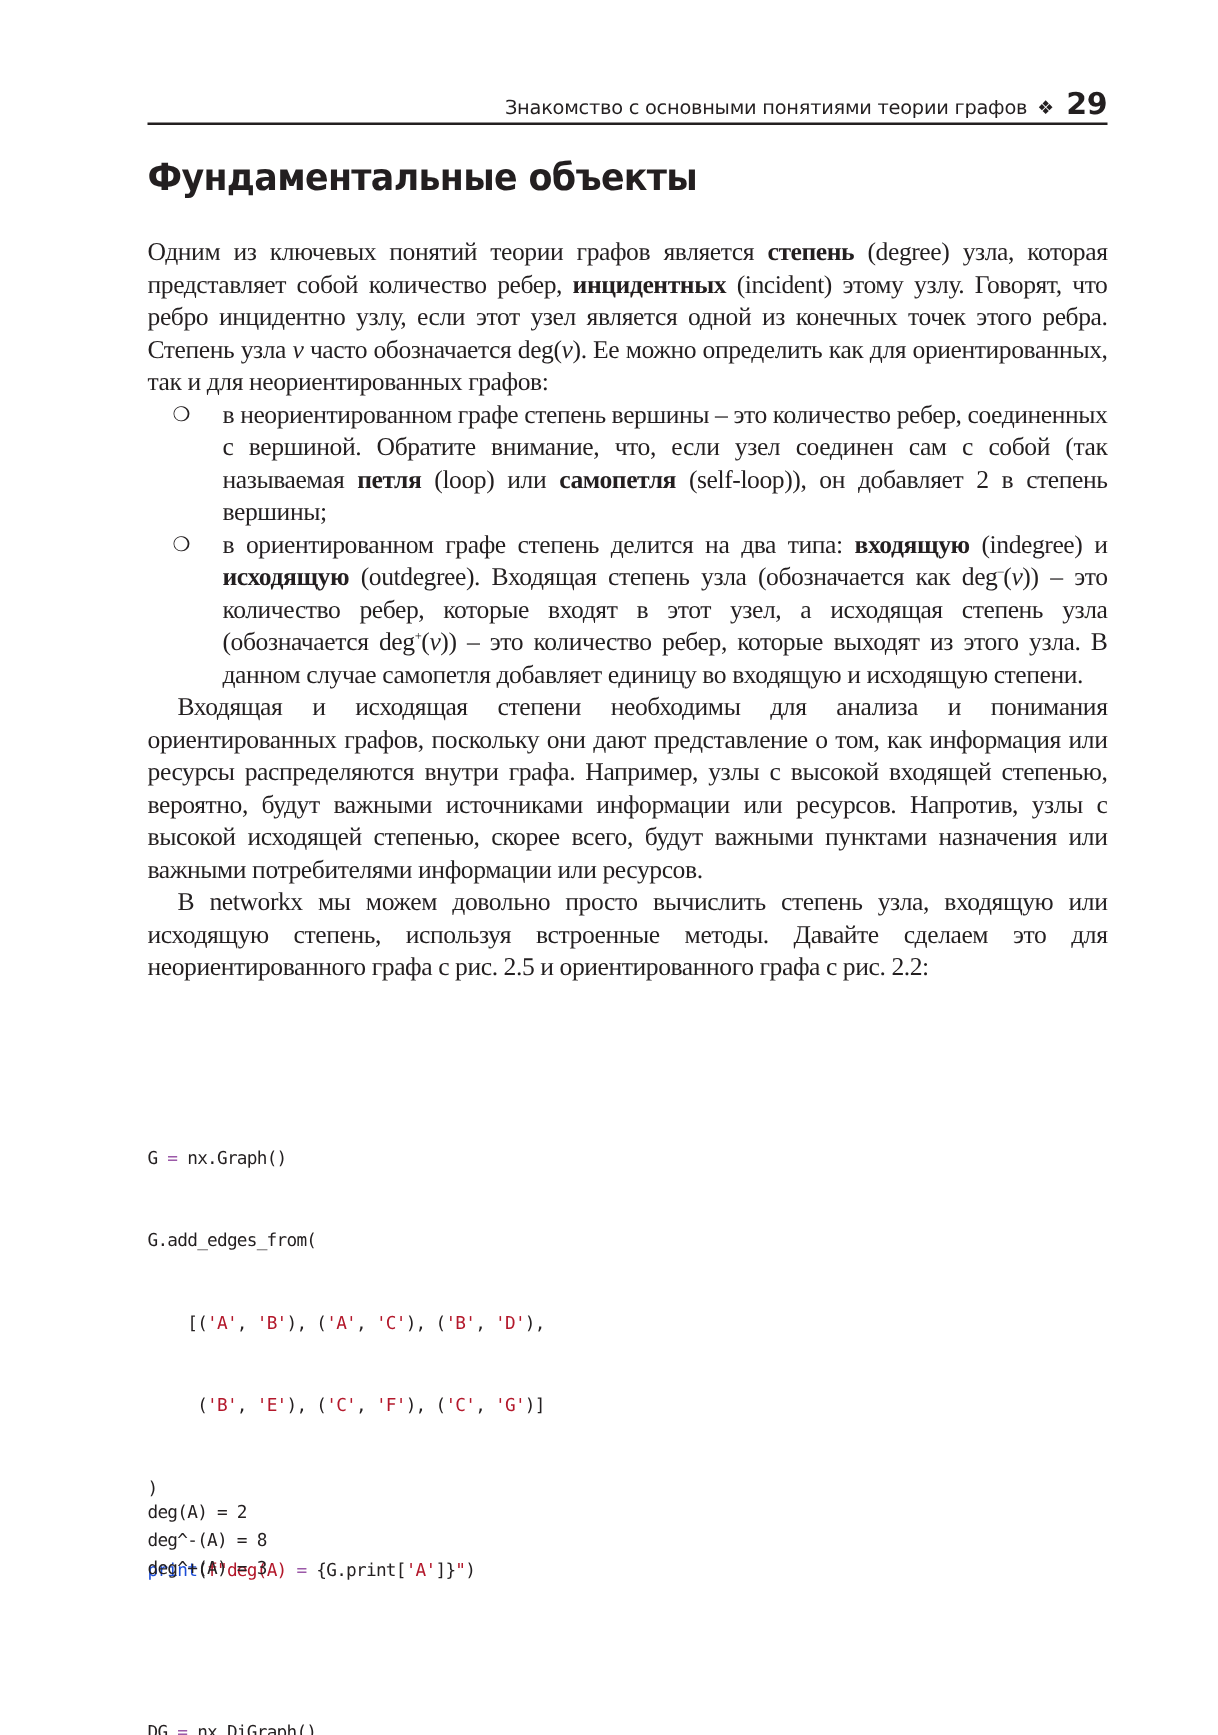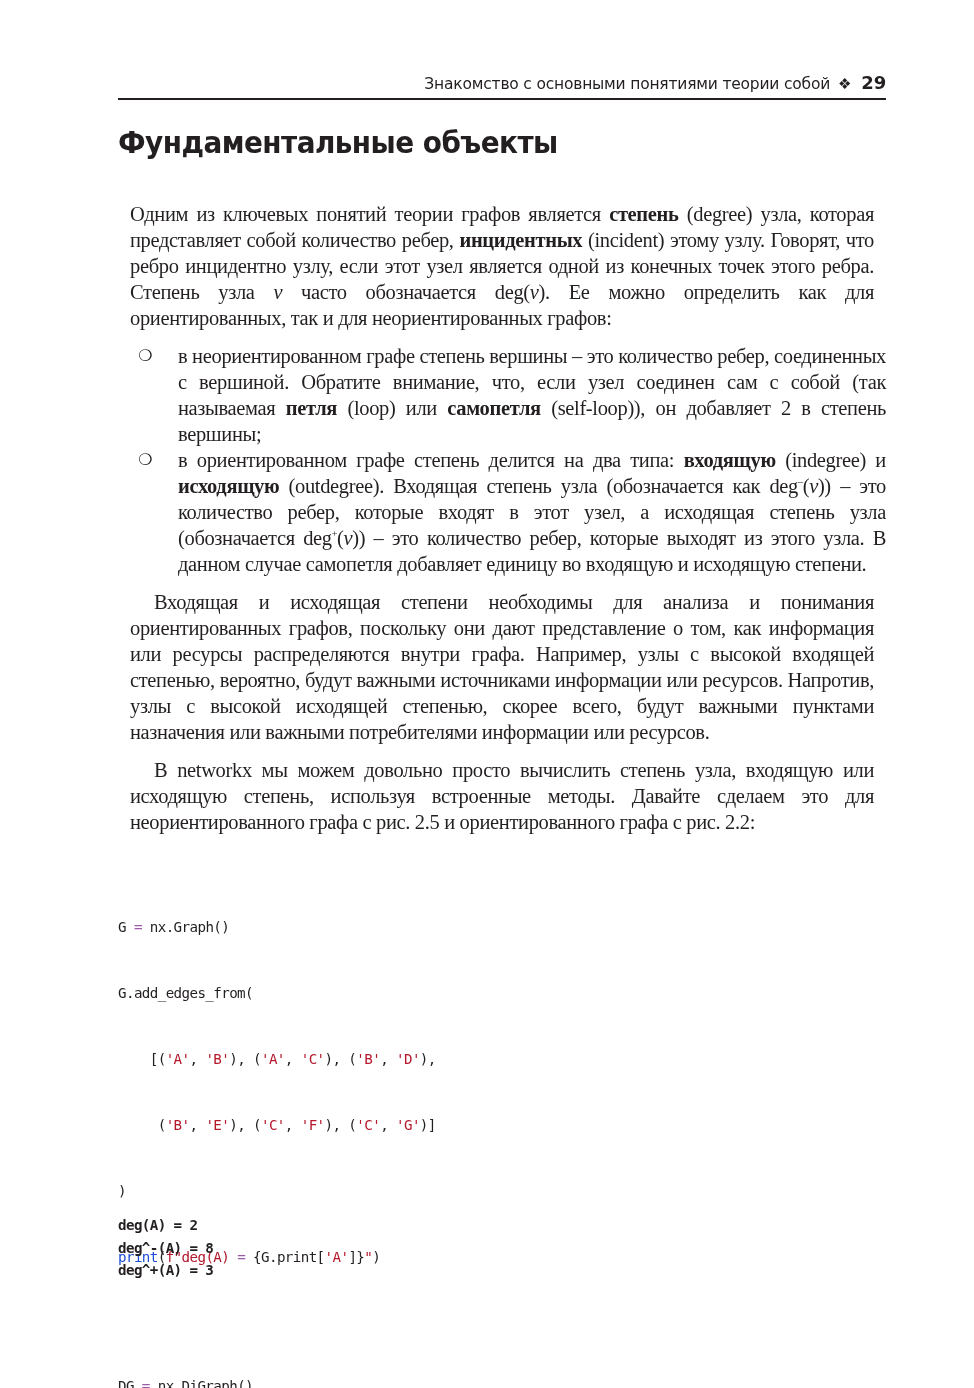--- a/index.html
+++ b/index.html
@@ -7,36 +7,36 @@
   .page { position: absolute; left: 118px; top: 0; width: 768px; }
 
   .running-head {
     position: absolute; top: 68px; left: 0; width: 768px; height: 30px;
     border-bottom: 2px solid #231f20;
     font-family: "DejaVu Sans", sans-serif;
     font-size: 15.5px; text-align: right; line-height: 30px;
     letter-spacing: -0.2px;
   }
   .running-head .orn { margin: 0 10px 0 8px; font-size: 15px; }
-  .running-head .pno { font-weight: bold; font-size: 18px; }
+  .running-head .pno { font-weight: bold; font-size: 24px; }
 
   h1 {
     position: absolute; top: 125px; left: 0; margin: 0;
     font-family: "DejaVu Sans", sans-serif; font-weight: bold;
     font-size: 30px; letter-spacing: -0.6px; transform: scaleX(0.93); transform-origin: left;
     white-space: nowrap;
   }
 
   .body-text {
     position: absolute; top: 189px; left: 0; width: 768px;
     font-family: "Liberation Serif", serif;
     font-size: 20.5px; line-height: 26px;
     text-align: justify; letter-spacing: -0.35px;
   }
-  .body-text p { margin: 12px; }
+  .body-text p { margin: 0; }
   .body-text .indent { text-indent: 24px; }
   .body-text b { font-weight: bold; }
   .body-text i { font-style: italic; }
   .body-text sup { font-size: 10px; line-height: 0; vertical-align: 8px; }
 
   ul.bullets { list-style: none; margin: 0; padding: 0 0 0 60px; }
   ul.bullets li { position: relative; }
   ul.bullets li .bullet {
     position: absolute; left: -40px; top: 0; font-family: "DejaVu Sans", sans-serif; font-size: 16px;
   }
@@ -46,29 +46,29 @@
     font-family: "DejaVu Sans Mono", monospace;
     font-size: 14.2px; line-height: 22px; white-space: pre;
     letter-spacing: -0.6px; color: #231f20;
   }
   .code .line { height: 22px; }
   .code .blank { height: 19px; }
   .c-op { color: #9b59a8; }
   .c-str { color: #b3182b; }
   .c-fn { color: #1d4ed8; }
   .out { position: absolute; top: 1199px; left: 0; font-family: "DejaVu Sans Mono", monospace;
-    font-size: 14.2px; line-height: 22.5px; font-weight: bold; white-space: pre; letter-spacing: -0.6px; margin-top: 15px; }
+    font-size: 14.2px; line-height: 22.5px; font-weight: normal; white-space: pre; letter-spacing: -0.6px; }
 </style>
 </head>
 <body>
 
 <div class="page">
 
   <div class="running-head">
-    <span>Знакомство с основными понятиями теории собой</span><span class="orn">❖</span><span class="pno">29</span>
+    <span>Знакомство с основными понятиями теории графов</span><span class="orn">❖</span><span class="pno">29</span>
   </div>
 
   <h1>Фундаментальные объекты</h1>
 
   <div class="body-text">
     <p><span>Одним из ключевых понятий теории графов является </span><b>степень</b><span> (degree) узла, которая представляет собой количество ребер, </span><b>инцидентных</b><span> (incident) этому узлу. Говорят, что ребро инцидентно узлу, если этот узел является одной из конечных точек этого ребра. Степень узла </span><i>v</i><span> часто обозначается deg(</span><i>v</i><span>). Ее можно определить как для ориентированных, так и для неориентированных графов:</span></p>
 
     <ul class="bullets">
       <li>
         <span class="bullet">❍</span><span>в неориентированном графе степень вершины – это количество ребер, соединенных с вершиной. Обратите внимание, что, если узел соединен сам с собой (так называемая </span><b>петля</b><span> (loop) или </span><b>самопетля</b><span> (self-loop)), он добавляет 2 в степень вершины;</span>

